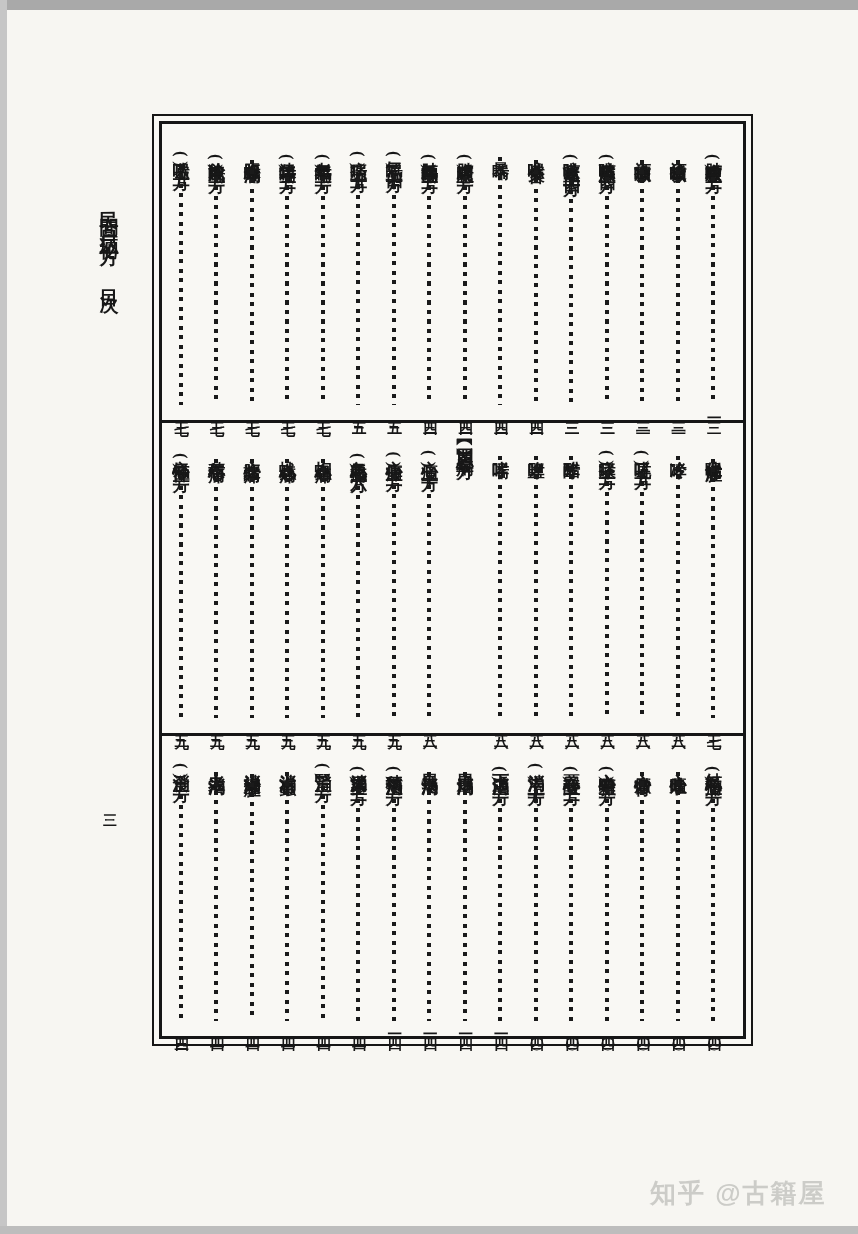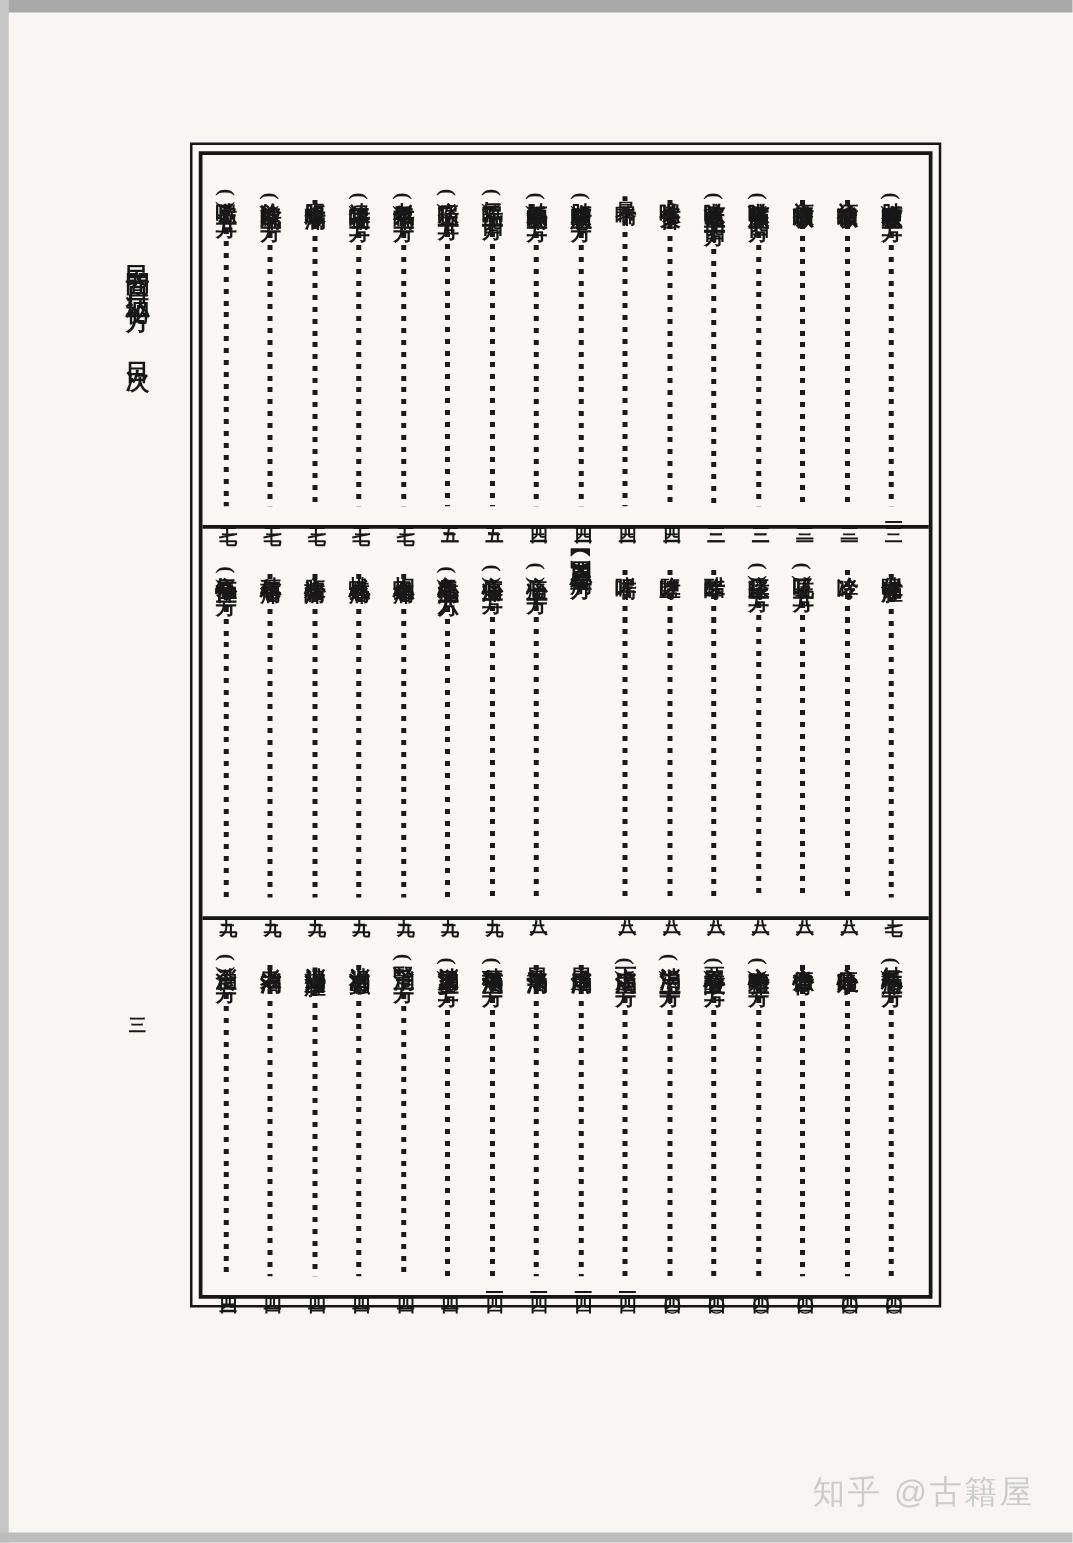--- a/index.html
+++ b/index.html
@@ -57,20 +57,21 @@
   .margin-block .main{letter-spacing:7px;}
   .margin-block .sub{letter-spacing:5px;margin-top:16px;display:inline-block;}
   .folio{
     position:absolute;left:103px;top:812px;
     font-size:14px;font-weight:bold;letter-spacing:0;
   }
   .watermark{
     position:absolute;left:650px;top:1176px;
     font-size:26px;color:#ccccc8;letter-spacing:2px;
     font-family:"Liberation Sans","DejaVu Sans",sans-serif;
+    font-weight:bold;
   }
 </style>
 </head>
 <body>
 
 <div>
   <div class="edge-top"></div>
   <div class="edge-left"></div>
   <div class="edge-bottom"></div>
 

